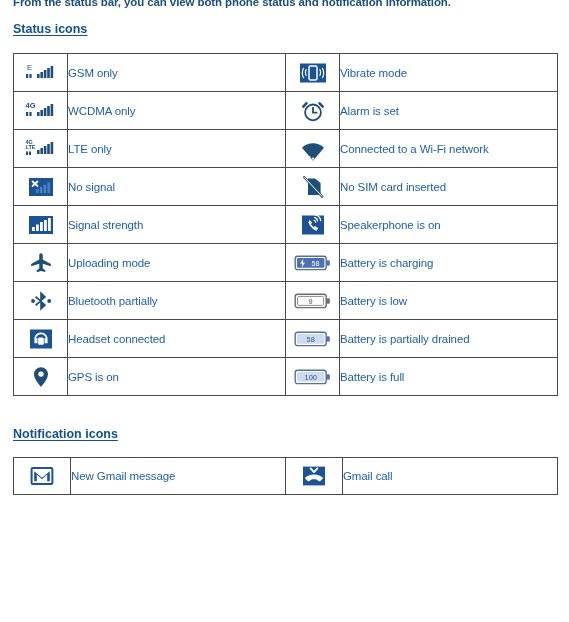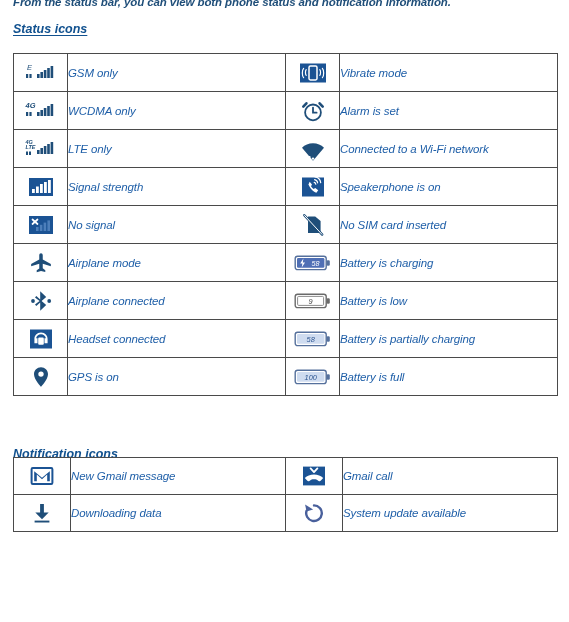--- a/index.html
+++ b/index.html
@@ -3,21 +3,21 @@
 <meta charset="utf-8">
 <style>
   * { box-sizing: border-box; }
   html, body {
     margin: 0; padding: 0;
     width: 569px; height: 622px;
     background: #ffffff;
     font-family: "Liberation Sans", sans-serif;
     overflow: hidden;
   }
-  .page { position: relative; width: 569px; height: 622px; font-style: italic; }
+  .page { position: relative; width: 569px; height: 622px; }
 
   .intro-line {
     position: absolute;
     left: 13px; top: -4px;
     width: 545px;
     font-size: 11.5px;
     font-weight: bold;
     color: #1f4e79;
     letter-spacing: -0.1px;
     white-space: nowrap;
@@ -26,21 +26,21 @@
   .section-head {
     position: absolute;
     left: 13px;
     font-size: 12.5px;
     font-weight: bold;
     color: #11518f;
     text-decoration: underline;
     text-underline-offset: 2px;
   }
   #sec-status { top: 22px; }
-  #sec-notif  { top: 447px; }
+  #sec-notif  { top: 427px; }
 
   table.icon-table {
     position: absolute;
     left: 13px;
     border-collapse: collapse;
     table-layout: fixed;
     width: 543px;
     background: #fff;
   }
   #status-table { top: 53px; }
@@ -152,20 +152,44 @@
       <path d="M13 6.2c-4.3 0-8.2 1.7-11 4.5l11 13 11-13c-2.8-2.8-6.7-4.5-11-4.5z" fill="#1f4e79"></path>
       <circle cx="9.4" cy="20.1" r="1.2" fill="#ffffff"></circle>
       <circle cx="13" cy="21.6" r="1.2" fill="#ffffff"></circle>
     </svg></span></td>
           <td class="cell-label wide">Connected to a Wi-Fi network</td>
         </tr>
         <tr>
           <td class="cell-icon"><span class="ic">
     <svg width="28" height="24" viewBox="0 0 28 24">
       <rect x="2" y="3" width="24" height="18" fill="#1b5394"></rect>
+      <g fill="#4d7fba">
+        <rect x="9" y="14" width="2.6" height="4"></rect>
+        <rect x="12.8" y="11.8" width="2.6" height="6.2"></rect>
+        <rect x="16.6" y="9.6" width="2.6" height="8.4"></rect>
+        <rect x="20.4" y="7.4" width="2.6" height="10.6"></rect>
+      </g>
+      <g stroke="#ffffff" stroke-width="1.7" stroke-linecap="round">
+        <line x1="5.5" y1="6.5" x2="10.5" y2="11"></line>
+        <line x1="10.5" y1="6.5" x2="5.5" y2="11"></line>
+      </g>
+    </svg></span></td>
+          <td class="cell-label wide">No signal</td>
+          <td class="cell-icon"><span class="ic">
+    <svg width="24" height="24" viewBox="0 0 24 24">
+      <path d="M7 3.4h7.2L19.6 8v12.1H7V3.4z" fill="#1f4e79"></path>
+      <line x1="3.3" y1="2.2" x2="21.2" y2="21.6" stroke="#1f4e79" stroke-width="2.4" stroke-linecap="round"></line>
+      <line x1="3.3" y1="2.2" x2="21.2" y2="21.6" stroke="#ffffff" stroke-width="1.0"></line>
+    </svg></span></td>
+          <td class="cell-label wide">No SIM card inserted</td>
+        </tr>
+        <tr>
+          <td class="cell-icon"><span class="ic">
+    <svg width="28" height="24" viewBox="0 0 28 24">
+      <rect x="2" y="3" width="24" height="18" fill="#1b5394"></rect>
       <g fill="#ffffff">
         <rect x="5" y="14" width="2.8" height="4"></rect>
         <rect x="9" y="11.5" width="2.8" height="6.5"></rect>
         <rect x="13" y="9" width="2.8" height="9"></rect>
         <rect x="17" y="7" width="2.8" height="11"></rect>
         <rect x="21" y="5" width="2.8" height="13"></rect>
       </g>
     </svg></span></td>
           <td class="cell-label wide">Signal strength</td>
           <td class="cell-icon"><span class="ic">
@@ -175,66 +199,42 @@
       <g stroke="#ffffff" stroke-width="1.2" fill="none" stroke-linecap="round">
         <path d="M14.6 4.6c1.6.3 2.8 1.6 3 3.2"></path>
         <path d="M14.2 7.4c.9.2 1.5.9 1.6 1.8"></path>
         <path d="M15 1.9c3 .4 5.3 2.8 5.7 5.8"></path>
       </g>
     </svg></span></td>
           <td class="cell-label wide">Speakerphone is on</td>
         </tr>
         <tr>
           <td class="cell-icon"><span class="ic">
-    <svg width="28" height="24" viewBox="0 0 28 24">
-      <rect x="2" y="3" width="24" height="18" fill="#1b5394"></rect>
-      <g fill="#4d7fba">
-        <rect x="9" y="14" width="2.6" height="4"></rect>
-        <rect x="12.8" y="11.8" width="2.6" height="6.2"></rect>
-        <rect x="16.6" y="9.6" width="2.6" height="8.4"></rect>
-        <rect x="20.4" y="7.4" width="2.6" height="10.6"></rect>
-      </g>
-      <g stroke="#ffffff" stroke-width="1.7" stroke-linecap="round">
-        <line x1="5.5" y1="6.5" x2="10.5" y2="11"></line>
-        <line x1="10.5" y1="6.5" x2="5.5" y2="11"></line>
-      </g>
-    </svg></span></td>
-          <td class="cell-label wide">No signal</td>
-          <td class="cell-icon"><span class="ic">
-    <svg width="24" height="24" viewBox="0 0 24 24">
-      <path d="M7 3.4h7.2L19.6 8v12.1H7V3.4z" fill="#1f4e79"></path>
-      <line x1="3.3" y1="2.2" x2="21.2" y2="21.6" stroke="#1f4e79" stroke-width="2.4" stroke-linecap="round"></line>
-      <line x1="3.3" y1="2.2" x2="21.2" y2="21.6" stroke="#ffffff" stroke-width="1.0"></line>
-    </svg></span></td>
-          <td class="cell-label wide">No SIM card inserted</td>
-        </tr>
-        <tr>
-          <td class="cell-icon"><span class="ic">
     <svg width="26" height="24" viewBox="0 0 26 24">
       <path d="M13 2.2c1.05 0 1.75.95 1.75 2.1v4.1l8.1 4.7v2.1l-8.1-2.45v4.6l2.55 1.9v1.8L13 19.9l-4.3 1.25v-1.8l2.55-1.9v-4.6L3.15 15.2v-2.1l8.1-4.7V4.3c0-1.15.7-2.1 1.75-2.1z" fill="#1f4e79"></path>
     </svg></span></td>
-          <td class="cell-label wide">Airplane mode</td>
+          <td class="cell-label wide">Uploading mode</td>
           <td class="cell-icon"><span class="ic">
     <svg width="38" height="20" viewBox="0 0 38 20">
       <rect x="1.2" y="3.2" width="31" height="13.4" rx="2.4" fill="none" stroke="#55709c" stroke-width="1.4"></rect>
       <rect x="32.6" y="7.2" width="3.2" height="5.6" rx="1.2" fill="#55709c"></rect>
       <rect x="3" y="5" width="27.4" height="9.8" rx="1.3" fill="#4f6fb5"></rect>
       <path d="M9.4 5.6 6.2 10.6h2.2l-.7 4 3.3-5.1H8.8l.6-3.9z" fill="#ffffff"></path>
       <text x="21.5" y="13.4" font-size="7.2" text-anchor="middle" font-family="Liberation Sans, sans-serif" fill="#ffffff">58</text>
     </svg></span></td>
           <td class="cell-label wide">Battery is charging</td>
         </tr>
         <tr>
           <td class="cell-icon"><span class="ic">
     <svg width="24" height="24" viewBox="0 0 24 24">
       <path d="M11.2 2.2 17.2 7.9 12.6 12l4.6 4.1-6 5.7V13.6l-3.9 3.3-1.3-1.5 4.6-3.4-4.6-3.4 1.3-1.5 3.9 3.3V2.2z" fill="#1f4e79"></path>
       <circle cx="4" cy="12" r="1.9" fill="#1f4e79"></circle>
       <circle cx="20.2" cy="12" r="1.9" fill="#1f4e79"></circle>
     </svg></span></td>
-          <td class="cell-label wide">Airplane connected</td>
+          <td class="cell-label wide">Bluetooth partially</td>
           <td class="cell-icon"><span class="ic">
     <svg width="38" height="20" viewBox="0 0 38 20">
       <rect x="1.2" y="3.2" width="31" height="13.4" rx="2.4" fill="none" stroke="#6a6a6a" stroke-width="1.4"></rect>
       <rect x="32.6" y="7.2" width="3.2" height="5.6" rx="1.2" fill="#6a6a6a"></rect>
       <rect x="3.6" y="5.4" width="26" height="9" rx="1.1" fill="none" stroke="#8c8c8c" stroke-width="1"></rect>
       <text x="16.5" y="13.4" font-size="7.4" text-anchor="middle" font-family="Liberation Sans, sans-serif" fill="#4a4a4a">9</text>
     </svg></span></td>
           <td class="cell-label wide">Battery is low</td>
         </tr>
         <tr>
@@ -245,21 +245,21 @@
       <rect x="10.2" y="10.6" width="5.6" height="7.2" rx="1.1" fill="#ffffff"></rect>
     </svg></span></td>
           <td class="cell-label wide">Headset connected</td>
           <td class="cell-icon"><span class="ic">
     <svg width="38" height="20" viewBox="0 0 38 20">
       <rect x="1.2" y="3.2" width="31" height="13.4" rx="2.4" fill="none" stroke="#55709c" stroke-width="1.4"></rect>
       <rect x="32.6" y="7.2" width="3.2" height="5.6" rx="1.2" fill="#55709c"></rect>
       <rect x="3" y="5" width="27.4" height="9.8" rx="1.3" fill="#cfdcf0"></rect>
       <text x="16.7" y="13.4" font-size="7.4" text-anchor="middle" font-family="Liberation Sans, sans-serif" fill="#2d5590">58</text>
     </svg></span></td>
-          <td class="cell-label wide">Battery is partially charging</td>
+          <td class="cell-label wide">Battery is partially drained</td>
         </tr>
         <tr>
           <td class="cell-icon"><span class="ic">
     <svg width="22" height="24" viewBox="0 0 22 24">
       <path d="M11 2.2c-3.9 0-7 3.1-7 7 0 5.2 7 12.6 7 12.6s7-7.4 7-12.6c0-3.9-3.1-7-7-7z" fill="#1f4e79"></path>
       <circle cx="11" cy="9.1" r="2.7" fill="#ffffff"></circle>
     </svg></span></td>
           <td class="cell-label wide">GPS is on</td>
           <td class="cell-icon"><span class="ic">
     <svg width="38" height="20" viewBox="0 0 38 20">
@@ -285,31 +285,16 @@
           <td class="cell-label wide">New Gmail message</td>
           <td class="cell-icon"><span class="ic">
     <svg width="26" height="22" viewBox="0 0 26 22">
       <rect x="2" y="1.6" width="22" height="18.8" fill="#1b5394"></rect>
       <path d="M13 9.6c-3.7 0-7 1.3-9.2 3.4l2.3 2.6c.6.7 1.6.8 2.3.3l1.7-1.2c1.8-.5 3.9-.5 5.8 0l1.7 1.2c.7.5 1.7.4 2.3-.3l2.3-2.6C20 10.9 16.7 9.6 13 9.6z" fill="#ffffff"></path>
       <path d="M9.6 3.2h1.6v2.5l1.8-2.5h1.4l-2.5 3.5 2.5 3.6h-1.5l-1.7-2.5v2.5H9.6V3.2z" fill="#ffffff" opacity="0"></path>
       <polyline points="9.6,3.4 13,7.1 16.4,3.4" fill="none" stroke="#ffffff" stroke-width="1.8" stroke-linecap="round" stroke-linejoin="round"></polyline>
     </svg></span></td>
           <td class="cell-label wide">Gmail call</td>
         </tr>
-        <tr>
-          <td class="cell-icon"><span class="ic">
-    <svg width="22" height="22" viewBox="0 0 22 22">
-      <rect x="9.1" y="2" width="3.8" height="9.6" fill="#1f4e79"></rect>
-      <path d="M4.3 10.4 11 17.3l6.7-6.9H4.3z" fill="#1f4e79"></path>
-      <rect x="3.6" y="18.6" width="14.8" height="1.9" fill="#1f4e79"></rect>
-    </svg></span></td>
-          <td class="cell-label wide">Downloading data</td>
-          <td class="cell-icon"><span class="ic">
-    <svg width="24" height="22" viewBox="0 0 24 22">
-      <path d="M12 3.4a7.8 7.8 0 1 1-7.4 5.3" fill="none" stroke="#49609c" stroke-width="2.4" stroke-linecap="round"></path>
-      <path d="M3.1 2.6 4.5 9.4l6.6-2z" fill="#49609c"></path>
-    </svg></span></td>
-          <td class="cell-label wide">System update available</td>
-        </tr>
       </tbody>
     </table>
 
 </div>
 
 </body></html>

